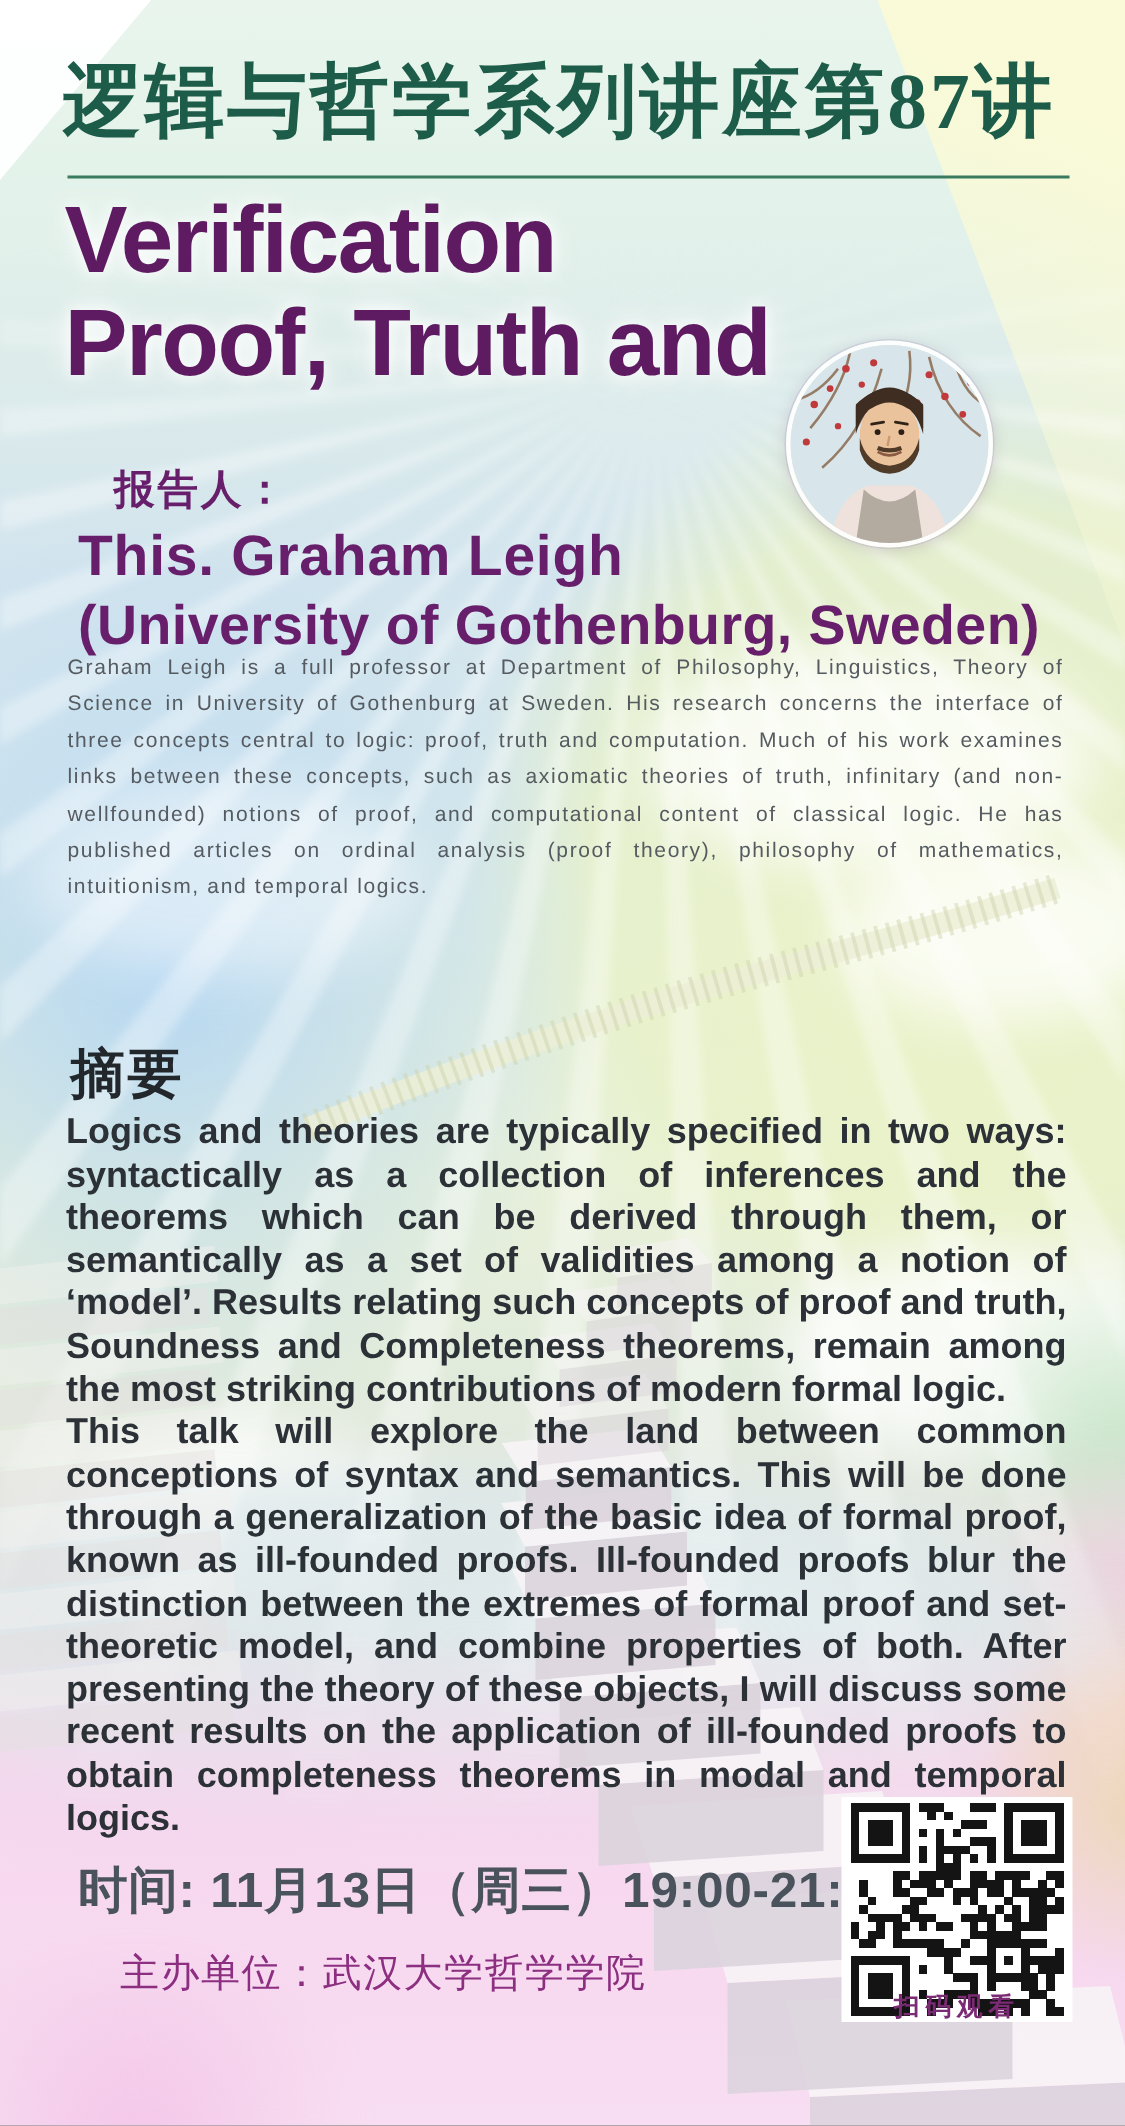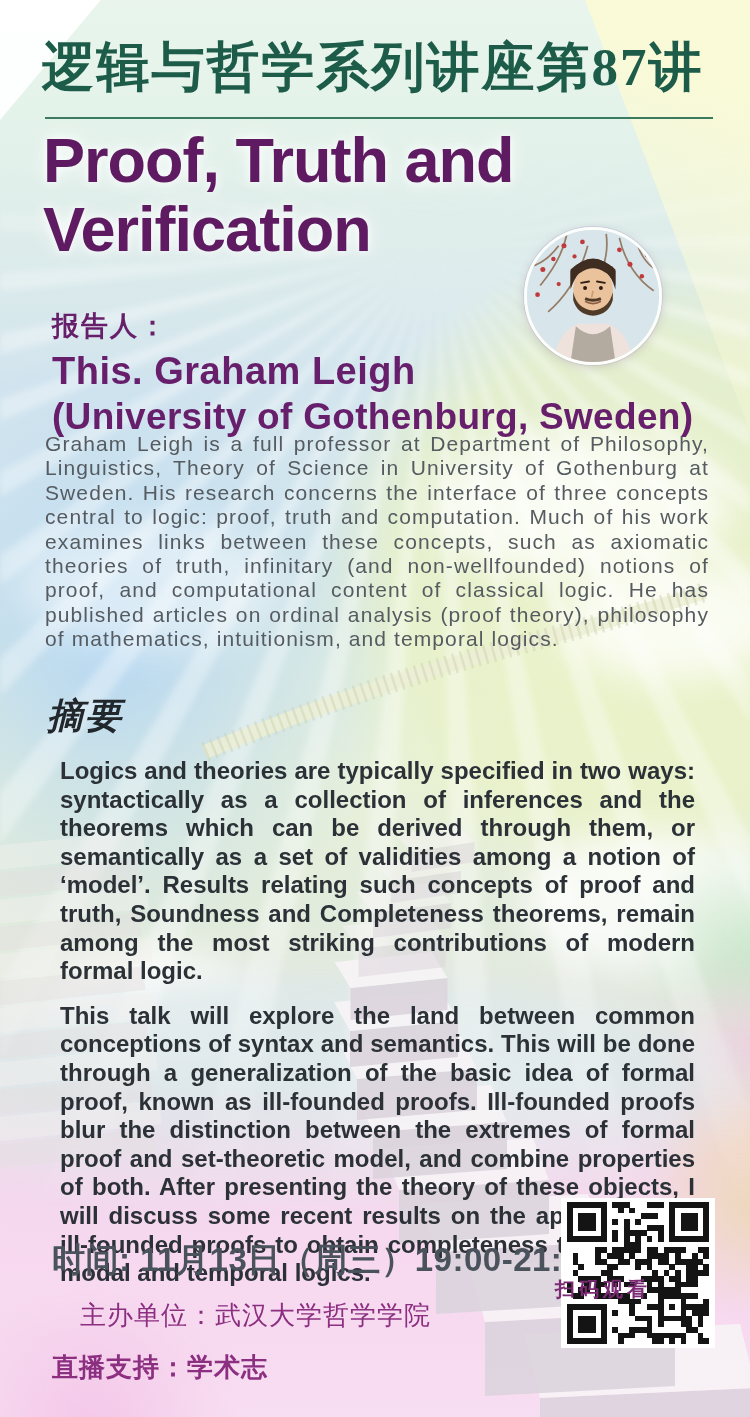--- a/index.html
+++ b/index.html
@@ -44,37 +44,37 @@
   .series-title{position:absolute;left:0;top:32px;width:745px;text-align:center;
     font-family:"Liberation Serif","DejaVu Serif",serif;font-weight:700;
     font-size:53px;letter-spacing:2px;color:#1e5c4a;}
   .divider{position:absolute;left:45px;top:117px;width:668px;height:2px;background:#3a7a5f;}
   .main-title{position:absolute;left:43px;top:126px;width:680px;
     font-weight:800;font-size:63px;line-height:69px;letter-spacing:-1px;color:#5e1b62;
     text-shadow:0 0 10px rgba(255,255,255,.95),0 0 22px rgba(255,255,255,.8);}
   .avatar{position:absolute;left:524px;top:227px;width:138px;height:138px;border-radius:50%;
     overflow:hidden;border:3px solid rgba(255,255,255,.9);box-shadow:0 0 0 1px rgba(170,150,190,.25),0 2px 10px rgba(120,90,130,.25);}
   .speaker{position:absolute;left:52px;top:308px;color:#671f6b;}
-  .speaker .lbl{font-size:27px;font-weight:700;letter-spacing:2px;}
+  .speaker .lbl{font-size:27px;font-weight:700;letter-spacing:2px;margin-left:24px;}
   .speaker .nm{font-size:38px;font-weight:700;margin-top:6px;letter-spacing:.5px;}
   .speaker .aff{font-size:37px;font-weight:700;margin-top:3px;letter-spacing:.3px;}
   .bio{position:absolute;left:45px;top:432px;width:664px;
-    font-size:21px;line-height:24.4px;letter-spacing:1.1px;font-weight:500;
+    font-size:14px;line-height:24.4px;letter-spacing:1.1px;font-weight:500;
     color:#555b60;text-align:justify;}
-  .abs-head{position:absolute;left:47px;top:692px;font-size:36px;font-weight:800;color:#22272c;letter-spacing:2px;font-style:italic;}
+  .abs-head{position:absolute;left:47px;top:692px;font-size:36px;font-weight:800;color:#22272c;letter-spacing:2px;}
   .abs-body{position:absolute;left:44px;top:741px;width:667px;
     font-size:24px;line-height:28.6px;font-weight:600;color:#2b3136;text-align:justify;}
-  .abs-body p{margin:16px;}
+  .abs-body p{margin:0;}
   .time-line{position:absolute;left:52px;top:1238px;font-size:33px;font-weight:700;color:#4a535c;letter-spacing:.5px;}
   .host-line{position:absolute;left:52px;top:1298px;font-size:26px;font-weight:400;color:#8c2f81;letter-spacing:1px;margin-left:28px;}
   .stream-line{position:absolute;left:52px;top:1350px;font-size:26px;font-weight:700;color:#8c2f81;letter-spacing:1px;}
   .qr-wrap{position:absolute;left:561px;top:1198px;width:154px;height:150px;background:#fff;padding:4px;}
   .qr-wrap svg{display:block;width:100%;height:100%;}
-  .qr-caption{position:absolute;left:555px;top:1276px;width:166px;text-align:left;
-    font-size:20px;font-weight:700;color:#7b2a74;letter-spacing:4px;}
+  .qr-caption{position:absolute;left:555px;top:1326px;width:166px;text-align:center;
+    font-size:17px;font-weight:700;color:#7b2a74;letter-spacing:4px;}
 </style>
 </head>
 <body>
 
 <div class="poster">
 
   <div class="layer circle-green"></div>
   <div class="layer blue-left"></div>
   <div class="layer lav-left"></div>
   <div class="layer wedge-tr"></div>
@@ -138,22 +138,22 @@
       <polygon points="411.5,852 474.5,842 458.5,825 395.5,835" fill="#f7f4f6" opacity="0.5"></polygon>
     </svg>
 
   <div class="layer rays"></div>
 
   <div class="content">
     <div class="series-title">逻辑与哲学系列讲座第87讲</div>
     <div class="divider"></div>
 
     <div class="main-title">
+      <div>Verification</div>
       <div>Proof, Truth and</div>
-      <div>Verification</div>
     </div>
 
     <div class="avatar">
       <svg viewBox="0 0 100 100" width="132" height="132">
         <rect width="100" height="100" fill="#d8e5ea"></rect>
         <g stroke="#8a6a50" stroke-width="1.3" fill="none" opacity=".85">
           <path d="M10,42 C20,30 27,18 30,4"></path>
             <path d="M16,62 C30,50 40,34 46,12"></path>
           <path d="M70,6 C74,24 84,38 96,46"></path>
             <path d="M60,3 C62,18 58,30 52,40"></path>
@@ -201,21 +201,20 @@
     <div class="bio">Graham Leigh is a full professor at Department of Philosophy, Linguistics, Theory of Science in University of Gothenburg at Sweden. His research concerns the interface of three concepts central to logic: proof, truth and computation. Much of his work examines links between these concepts, such as axiomatic theories of truth, infinitary (and non-wellfounded) notions of proof, and computational content of classical logic. He has published articles on ordinal analysis (proof theory), philosophy of mathematics, intuitionism, and temporal logics.</div>
 
     <div class="abs-head">摘要</div>
     <div class="abs-body">
       <p>Logics and theories are typically specified in two ways: syntactically as a collection of inferences and the theorems which can be derived through them, or semantically as a set of validities among a notion of ‘model’. Results relating such concepts of proof and truth, Soundness and Completeness theorems, remain among the most striking contributions of modern formal logic.</p>
       <p>This talk will explore the land between common conceptions of syntax and semantics. This will be done through a generalization of the basic idea of formal proof, known as ill-founded proofs. Ill-founded proofs blur the distinction between the extremes of formal proof and set-theoretic model, and combine properties of both. After presenting the theory of these objects, I will discuss some recent results on the application of ill-founded proofs to obtain completeness theorems in modal and temporal logics.</p>
     </div>
 
     <div class="time-line">时间: 11月13日（周三）19:00-21:00</div>
     <div class="host-line">主办单位：武汉大学哲学学院</div>
-    <div class="stream-line">直播支持：学术志</div>
 
     <div class="qr-wrap">
       <svg id="qr" viewBox="0 0 25 25" shape-rendering="crispEdges">
           <rect x="0" y="0" width="1.02" height="1.02" fill="#141414"></rect>
           <rect x="1" y="0" width="1.02" height="1.02" fill="#141414"></rect>
           <rect x="2" y="0" width="1.02" height="1.02" fill="#141414"></rect>
           <rect x="3" y="0" width="1.02" height="1.02" fill="#141414"></rect>
           <rect x="4" y="0" width="1.02" height="1.02" fill="#141414"></rect>
           <rect x="5" y="0" width="1.02" height="1.02" fill="#141414"></rect>
           <rect x="6" y="0" width="1.02" height="1.02" fill="#141414"></rect>

